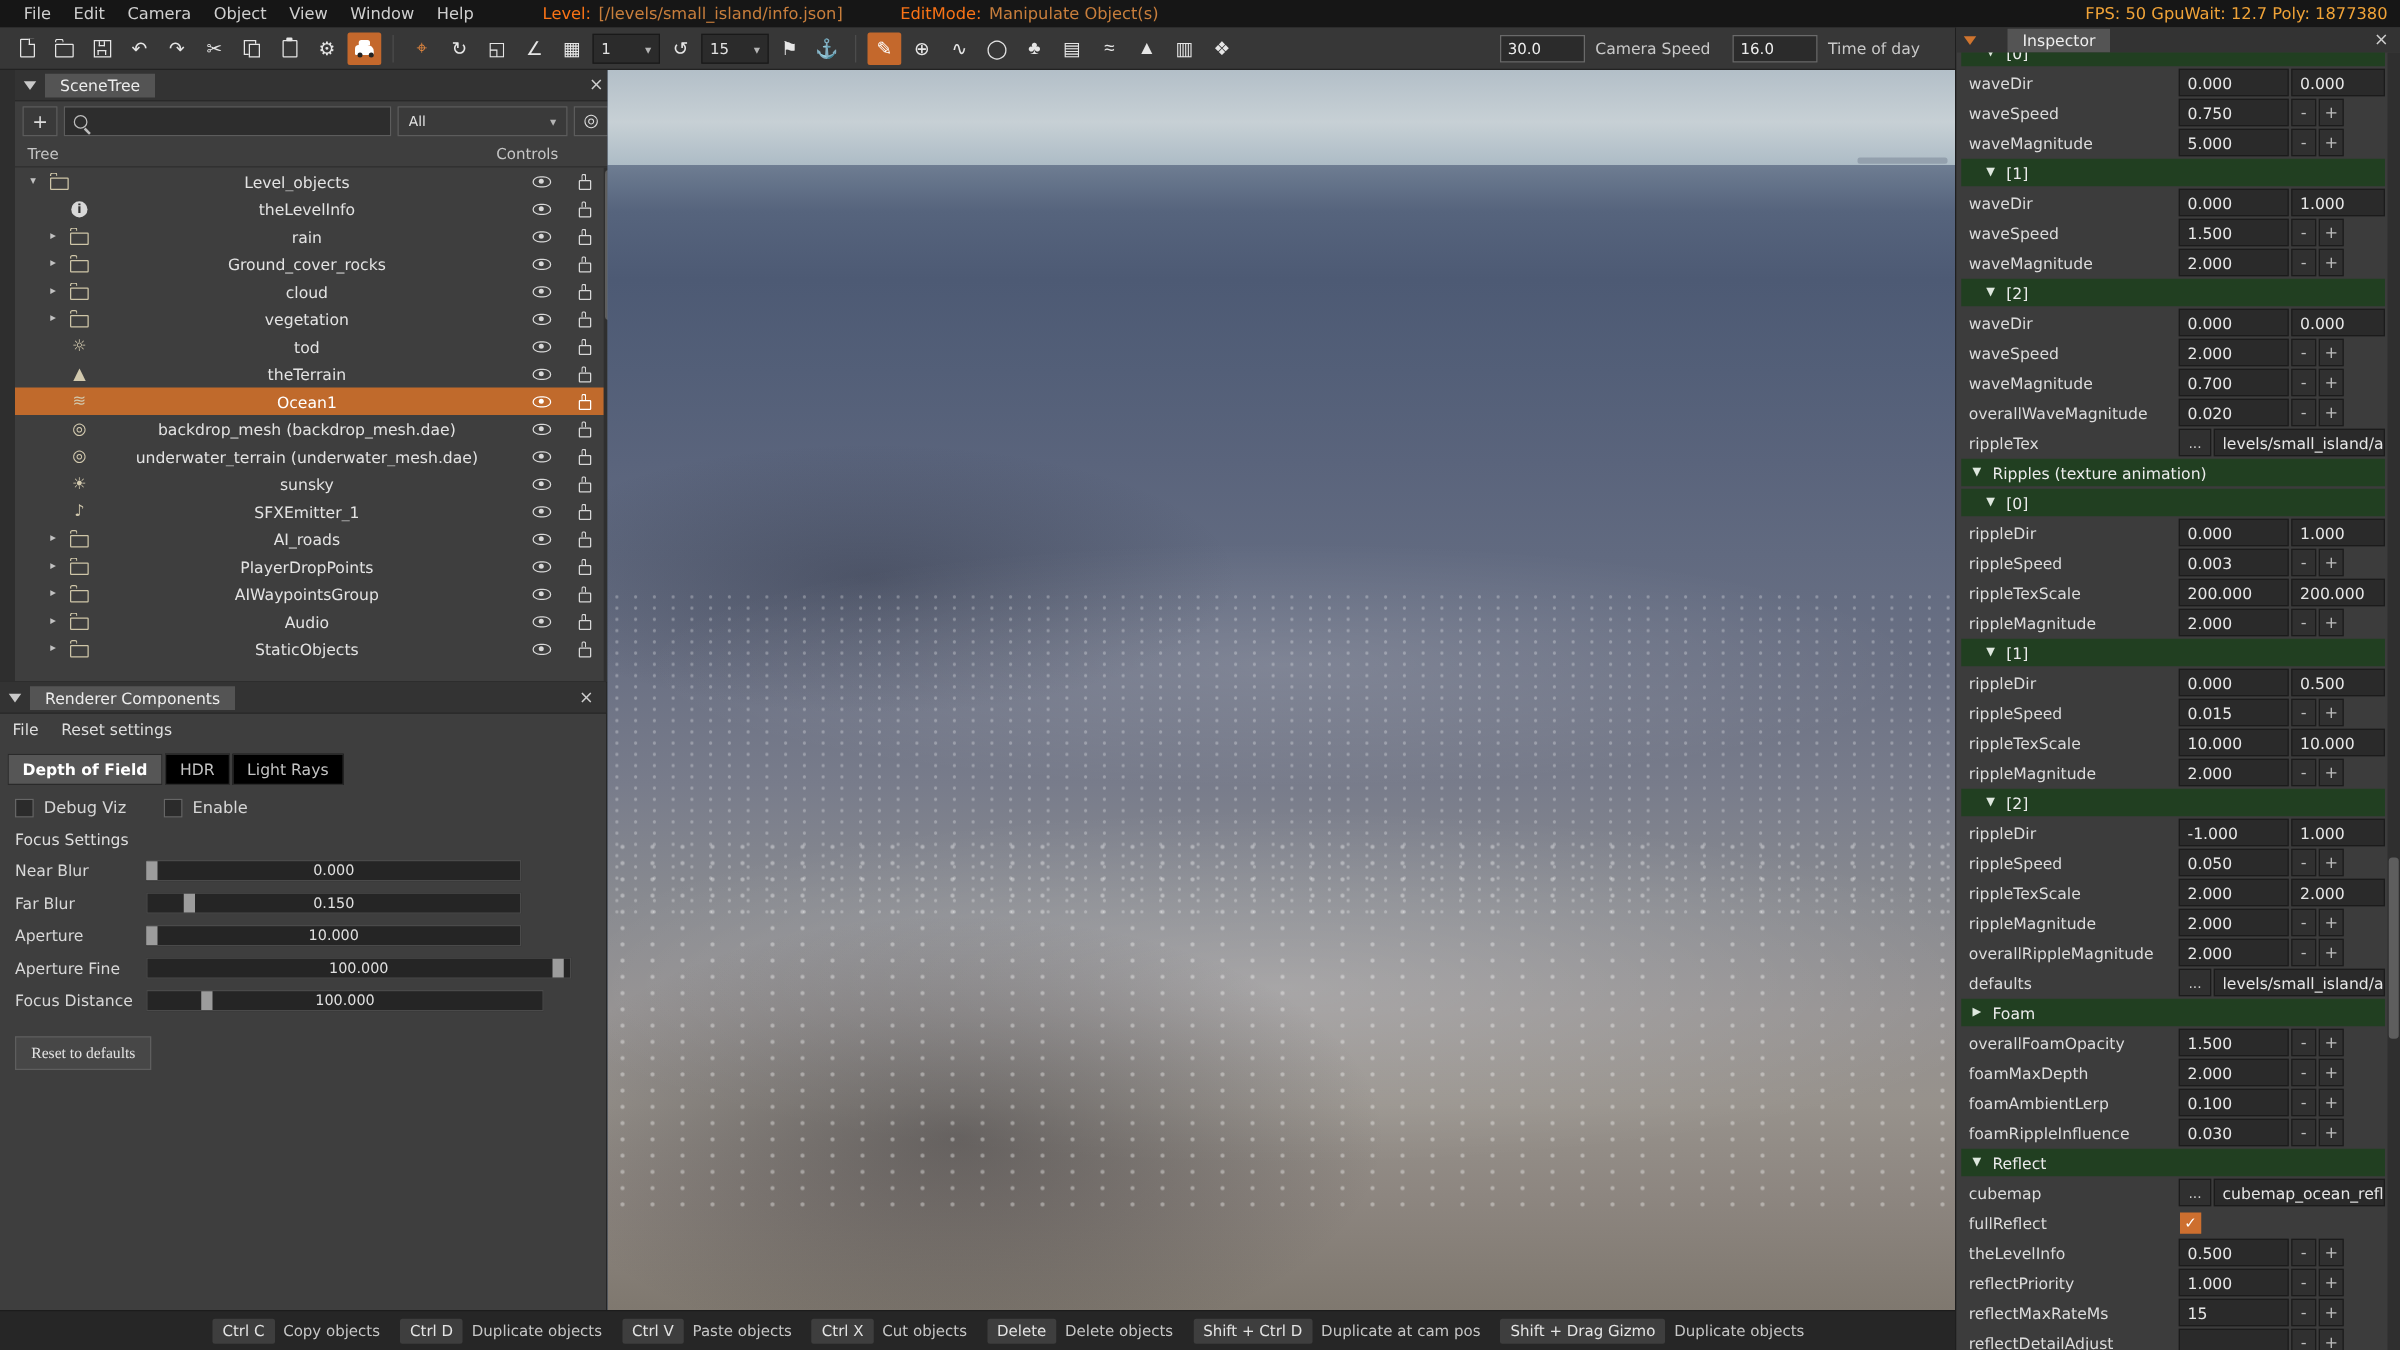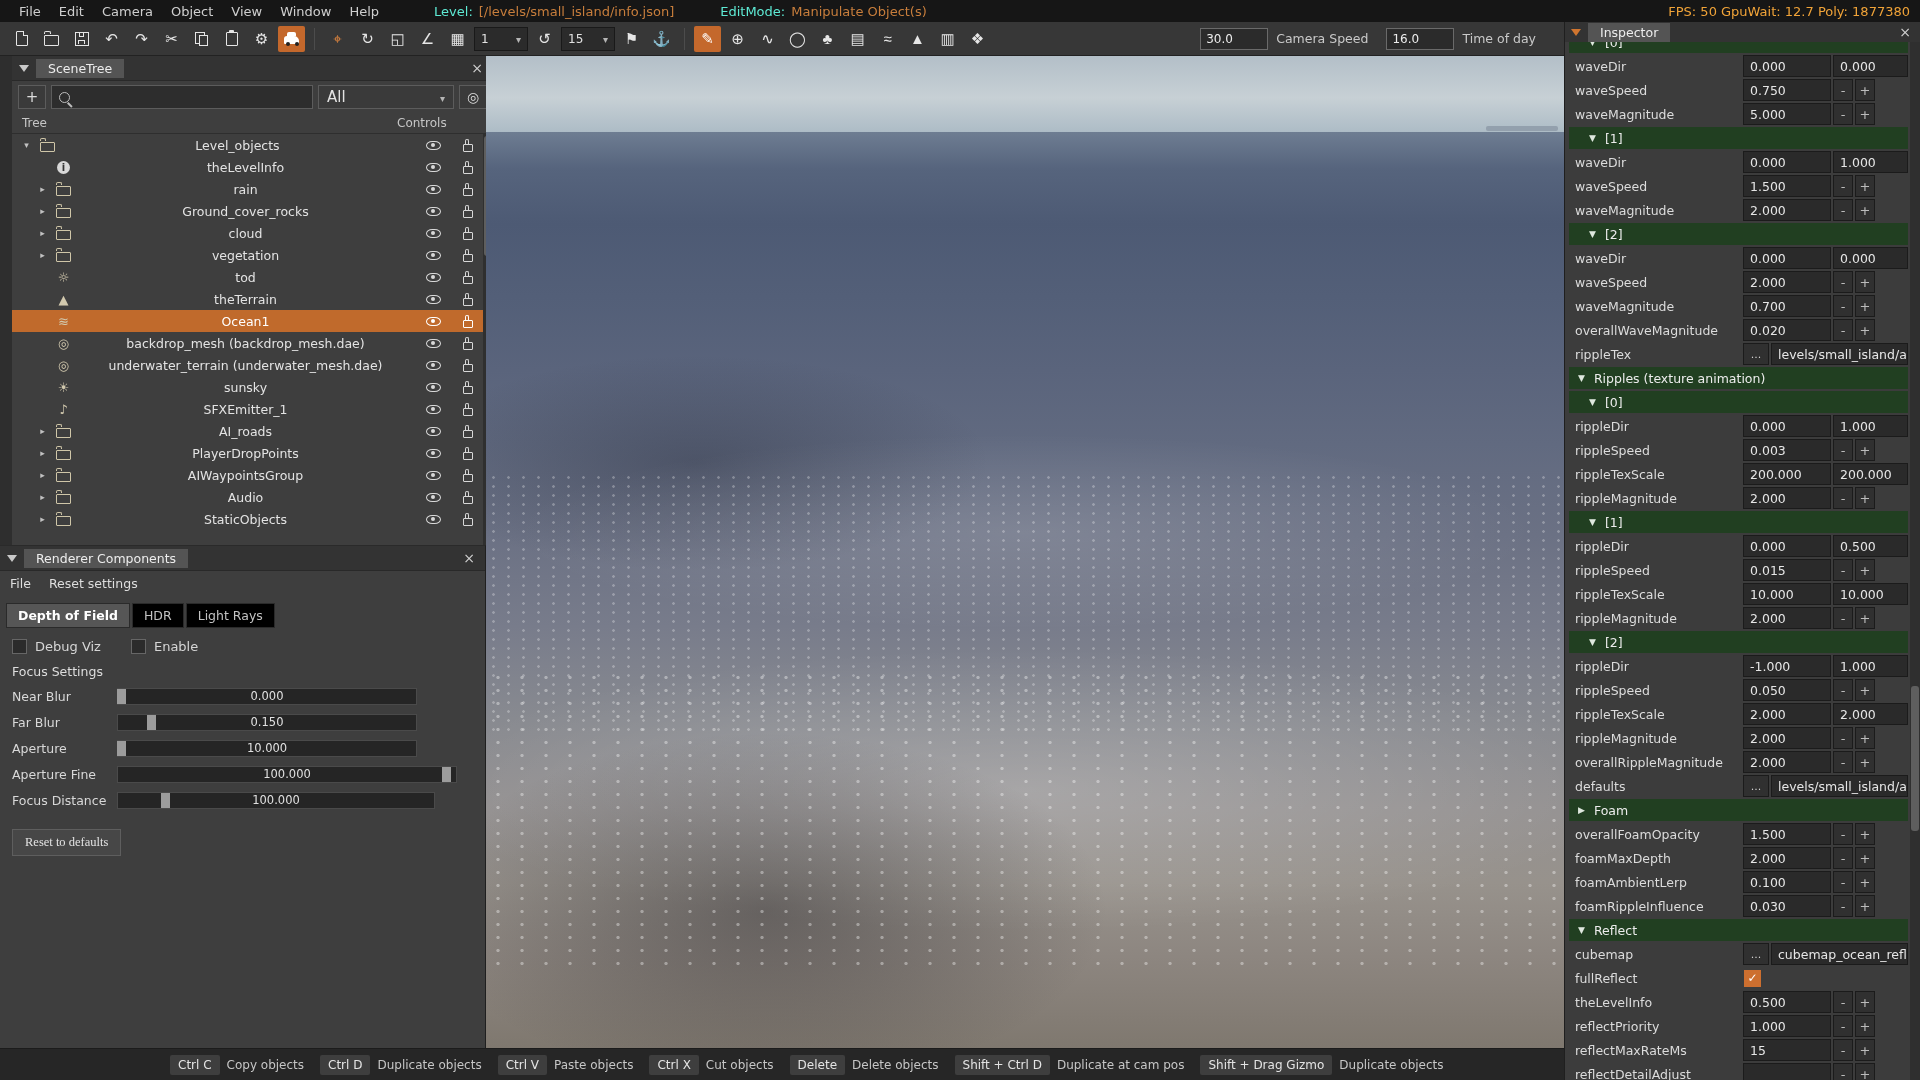--- a/index.html
+++ b/index.html
@@ -6,21 +6,21 @@
   body{
     width:1920px;height:1080px;position:relative;overflow:hidden;
     background:#2e2e2e;color:#d6d6d6;
     font-family:"DejaVu Sans","Liberation Sans",sans-serif;font-size:13px;
     -webkit-font-smoothing:antialiased;
   }
   
   #menubar{position:absolute;left:0;top:0;width:1920px;height:22px;background:#161616;
     display:flex;align-items:center;padding:0 10px;box-sizing:border-box;gap:0;}
   .menu-item{padding:0 9px;color:#cfcfcf;white-space:nowrap;cursor:default;}
-  .mb-label{color:#5eead4;margin-left:46px;}
+  .mb-label{color:#f97316;margin-left:46px;}
   .mb-orange{color:#c87e3c;margin-left:6px;white-space:nowrap;}
   .mb-stats{margin-left:auto;color:#f0a338;white-space:nowrap;overflow:hidden;}
   
   #toolbar{position:absolute;left:0;top:22px;width:1564px;height:34px;background:#373737;
     border-bottom:1px solid #222;display:flex;align-items:center;padding:0 8px;box-sizing:border-box;gap:3px;}
   .tbtn{width:27px;height:26px;display:flex;align-items:center;justify-content:center;
     color:#e6e6e6;font-size:15px;border-radius:2px;cursor:pointer;background:transparent;border:none;}
   .tbtn.active{background:#c4682c;color:#fff;}
   .tbtn.tint{color:#e0863f;}
   .tsep{width:1px;height:22px;background:#4c4c4c;margin:0 6px;}
@@ -49,21 +49,21 @@
     align-items:center;justify-content:center;color:#dcdcdc;cursor:pointer;box-sizing:border-box;}
   .sq-btn.add::before{content:"+";font-size:15px;}
   .sq-btn.target::before{content:"◎";font-size:14px;}
   .search-box{flex:1;height:24px;background:#2d2d2d;border:1px solid #5c5c5c;display:flex;
     align-items:center;gap:7px;padding:0 7px;box-sizing:border-box;}
   .ico-search{width:9px;height:9px;border:1.5px solid #bdbdbd;border-radius:50%;position:relative;flex:none;}
   .ico-search::after{content:"";position:absolute;bottom:-4px;right:-4px;width:6px;height:1.5px;
     background:#bdbdbd;transform:rotate(45deg);}
   .search-input{flex:1;background:transparent;border:none;outline:none;color:#e5e5e5;font-size:12.5px;font-family:inherit;}
   .all-select{width:136px;height:24px;background:#3a3a3a;border:1px solid #5c5c5c;display:flex;
-    align-items:center;justify-content:space-between;padding:0 8px;font-size:15px;color:#e2e2e2;
+    align-items:center;justify-content:space-between;padding:0 8px;font-size:11px;color:#e2e2e2;
     cursor:pointer;box-sizing:border-box;}
   .tree-colhead{height:20px;display:flex;align-items:center;padding:0 10px;font-size:12px;color:#c6c6c6;
     border-bottom:1px solid #2e2e2e;flex:none;}
   .tree-colhead .c1{flex:1;}
   .tree-colhead .c2{width:86px;}
   .tree-body{flex:1;overflow:hidden;position:relative;}
   .tree-rows{position:absolute;inset:0 10px 0 0;}
   .tree-row{height:22px;display:flex;align-items:center;gap:5px;color:#e3e3e3;font-size:12.5px;
     padding-left:calc(8px + var(--depth,0)*16px);cursor:pointer;}
   .tree-row.selected{background:#c06a2c;color:#fff;}
@@ -145,21 +145,21 @@
     background:radial-gradient(ellipse at center,rgba(35,40,55,0.35),transparent 70%);}
   .speck1{position:absolute;top:42%;left:0;right:0;height:26%;opacity:.45;
     background-image:radial-gradient(circle,rgba(255,255,255,.6) 0 1px,transparent 1.6px);
     background-size:15px 9px;}
   .speck2{position:absolute;top:62%;left:0;right:0;height:30%;opacity:.55;
     background-image:radial-gradient(circle,rgba(255,255,255,.65) 0 1.3px,transparent 2px);
     background-size:24px 13px;}
   
   #inspector{position:absolute;left:1564px;top:22px;width:356px;height:1058px;background:#3c3c3c;
     border-left:1px solid #1f1f1f;display:flex;flex-direction:column;box-sizing:border-box;}
-  .insp-titlebar{height:20px;background:#333;display:flex;align-items:center;gap:7px;padding:0 6px;flex:none;}
+  .insp-titlebar{height:20px;background:#333;display:flex;align-items:center;gap:25px;padding:0 6px;flex:none;}
   .insp-body{flex:1;overflow:hidden;position:relative;}
   .insp-rows{position:absolute;inset:2px 12px 0 4px;}
   .irow{height:22px;display:flex;align-items:stretch;gap:2px;margin-bottom:2px;}
   .irow-label{width:172px;display:flex;align-items:center;padding-left:6px;font-size:12.5px;
     color:#dcdcdc;white-space:nowrap;overflow:hidden;flex:none;box-sizing:border-box;}
   .vbox{background:#2a2a2a;border:1px solid #1b1b1b;display:flex;align-items:center;
     padding:0 6px;font-size:12.5px;color:#e6e6e6;box-sizing:border-box;white-space:nowrap;overflow:hidden;cursor:text;}
   .v1{width:88px;flex:none;}
   .v2{flex:1;}
   .stepbtn{width:20px;background:#303030;border:1px solid #1b1b1b;display:flex;align-items:center;

